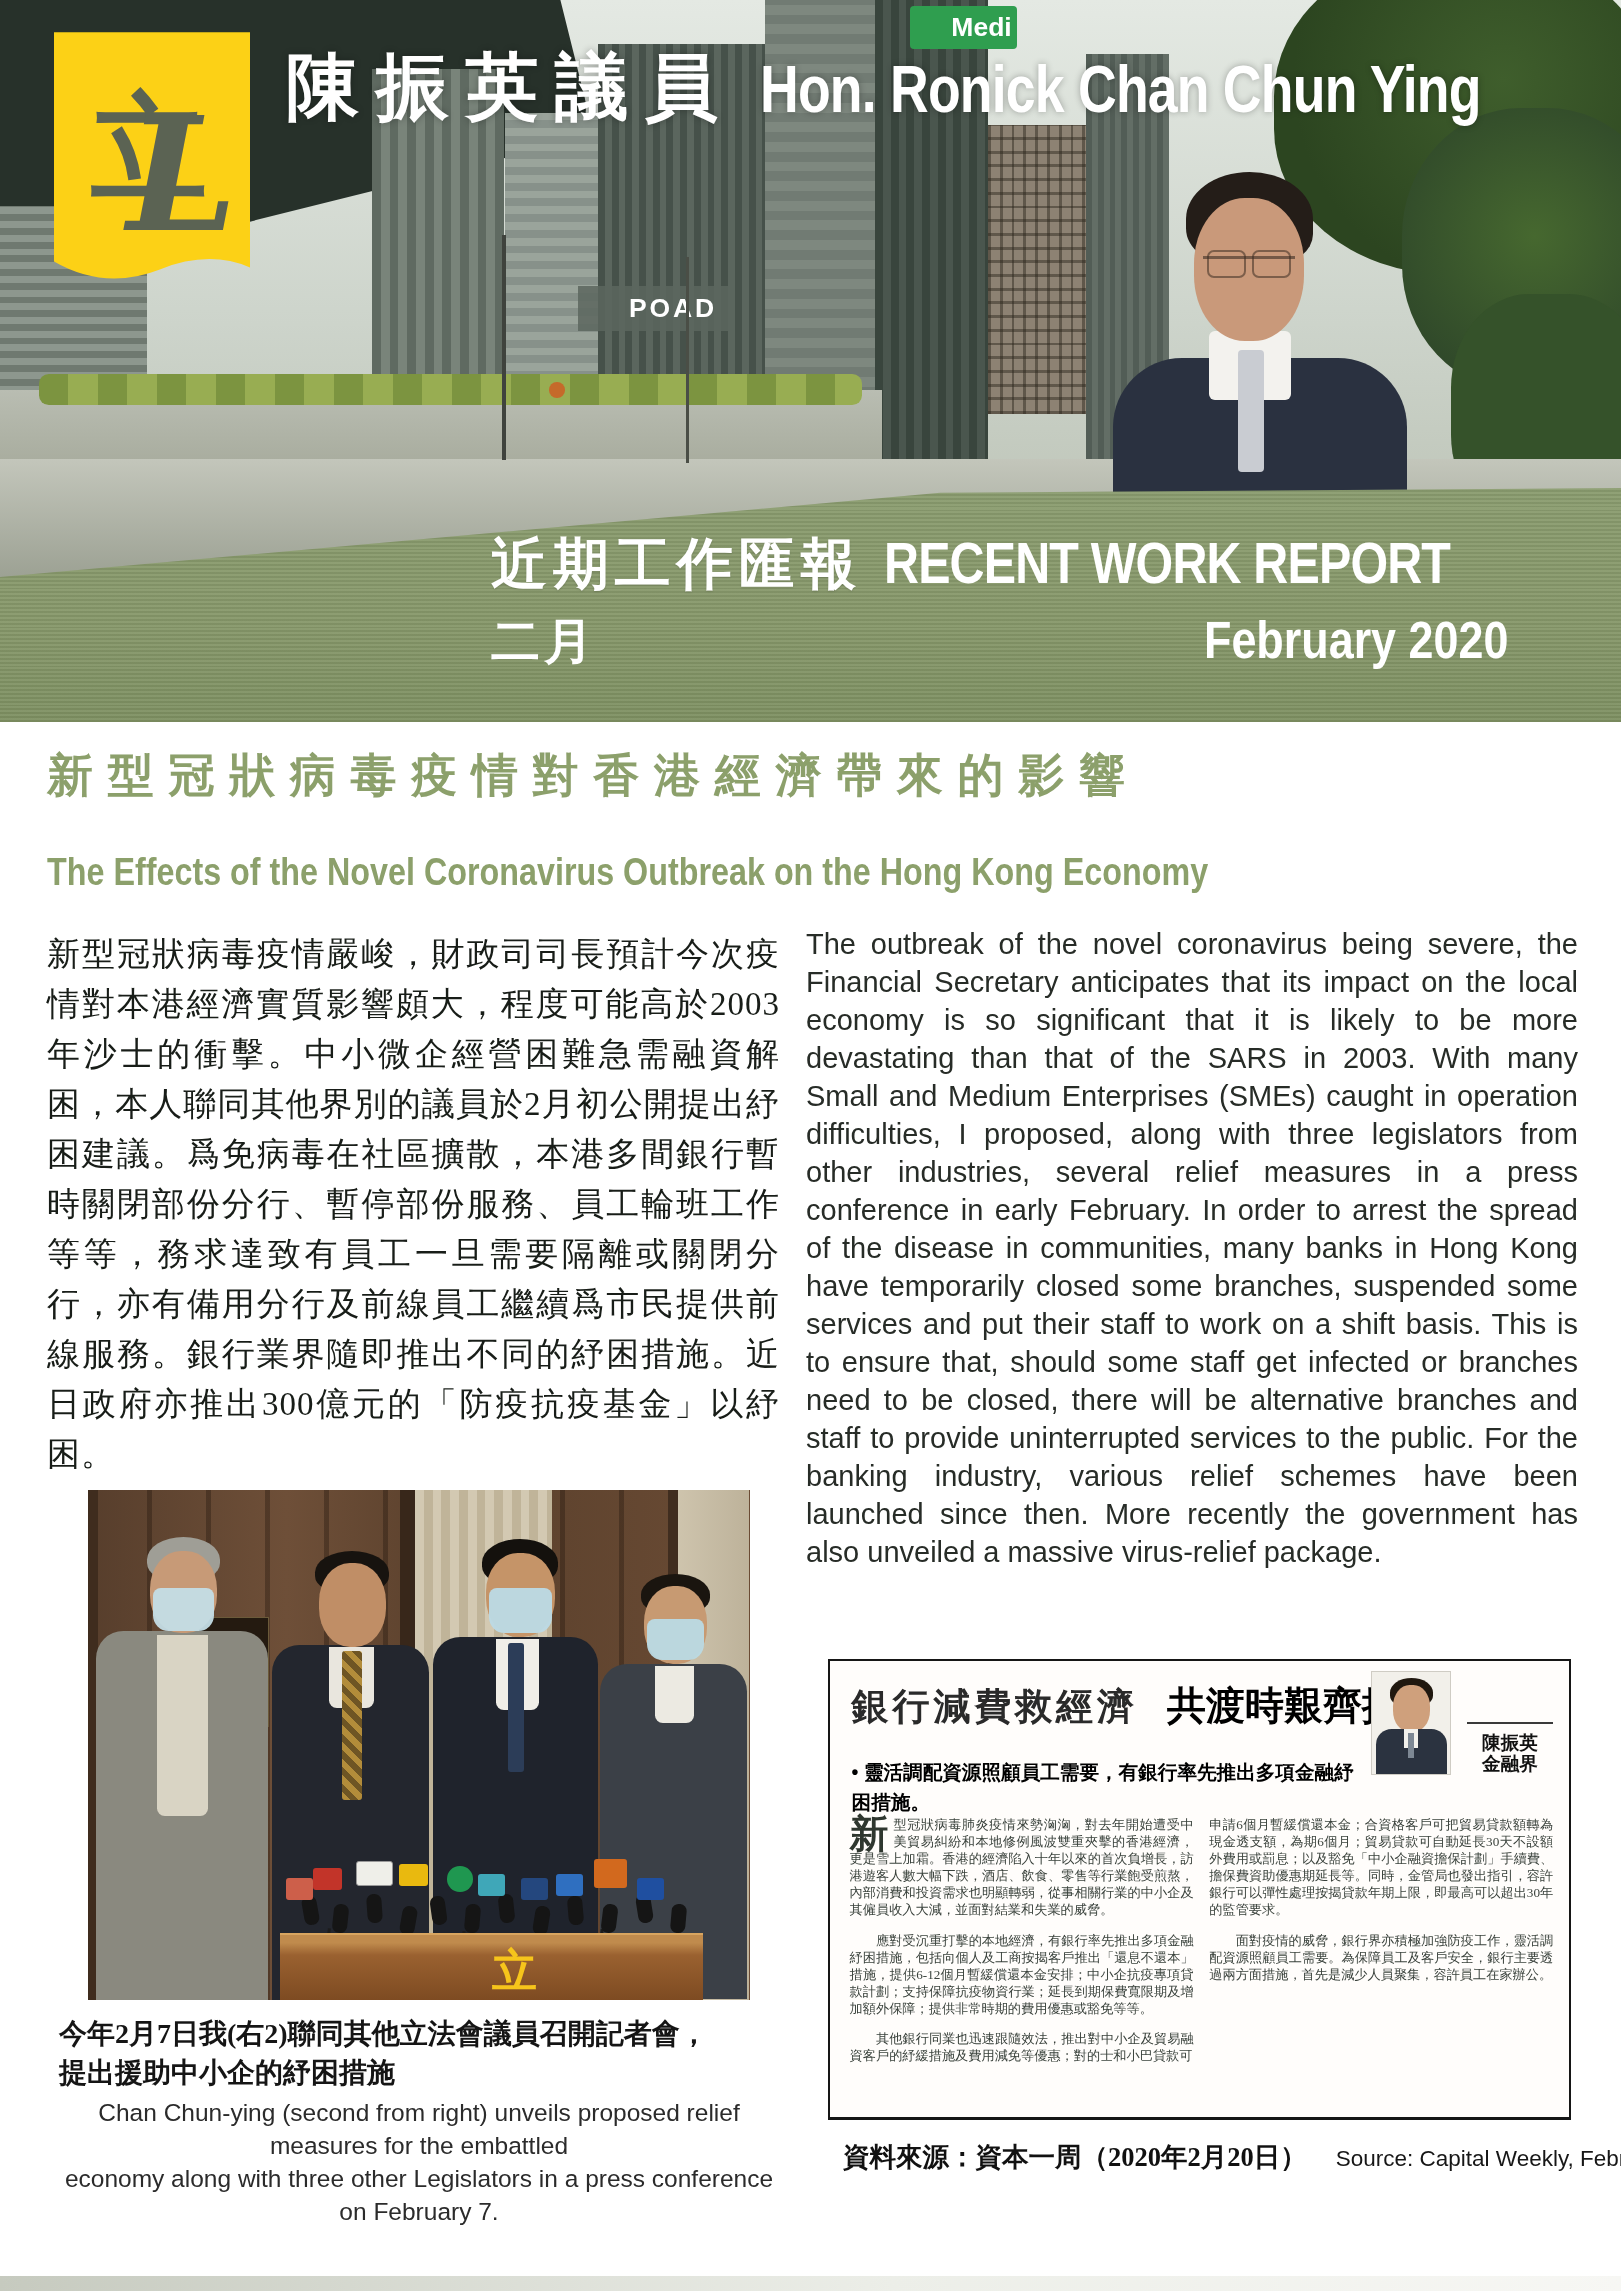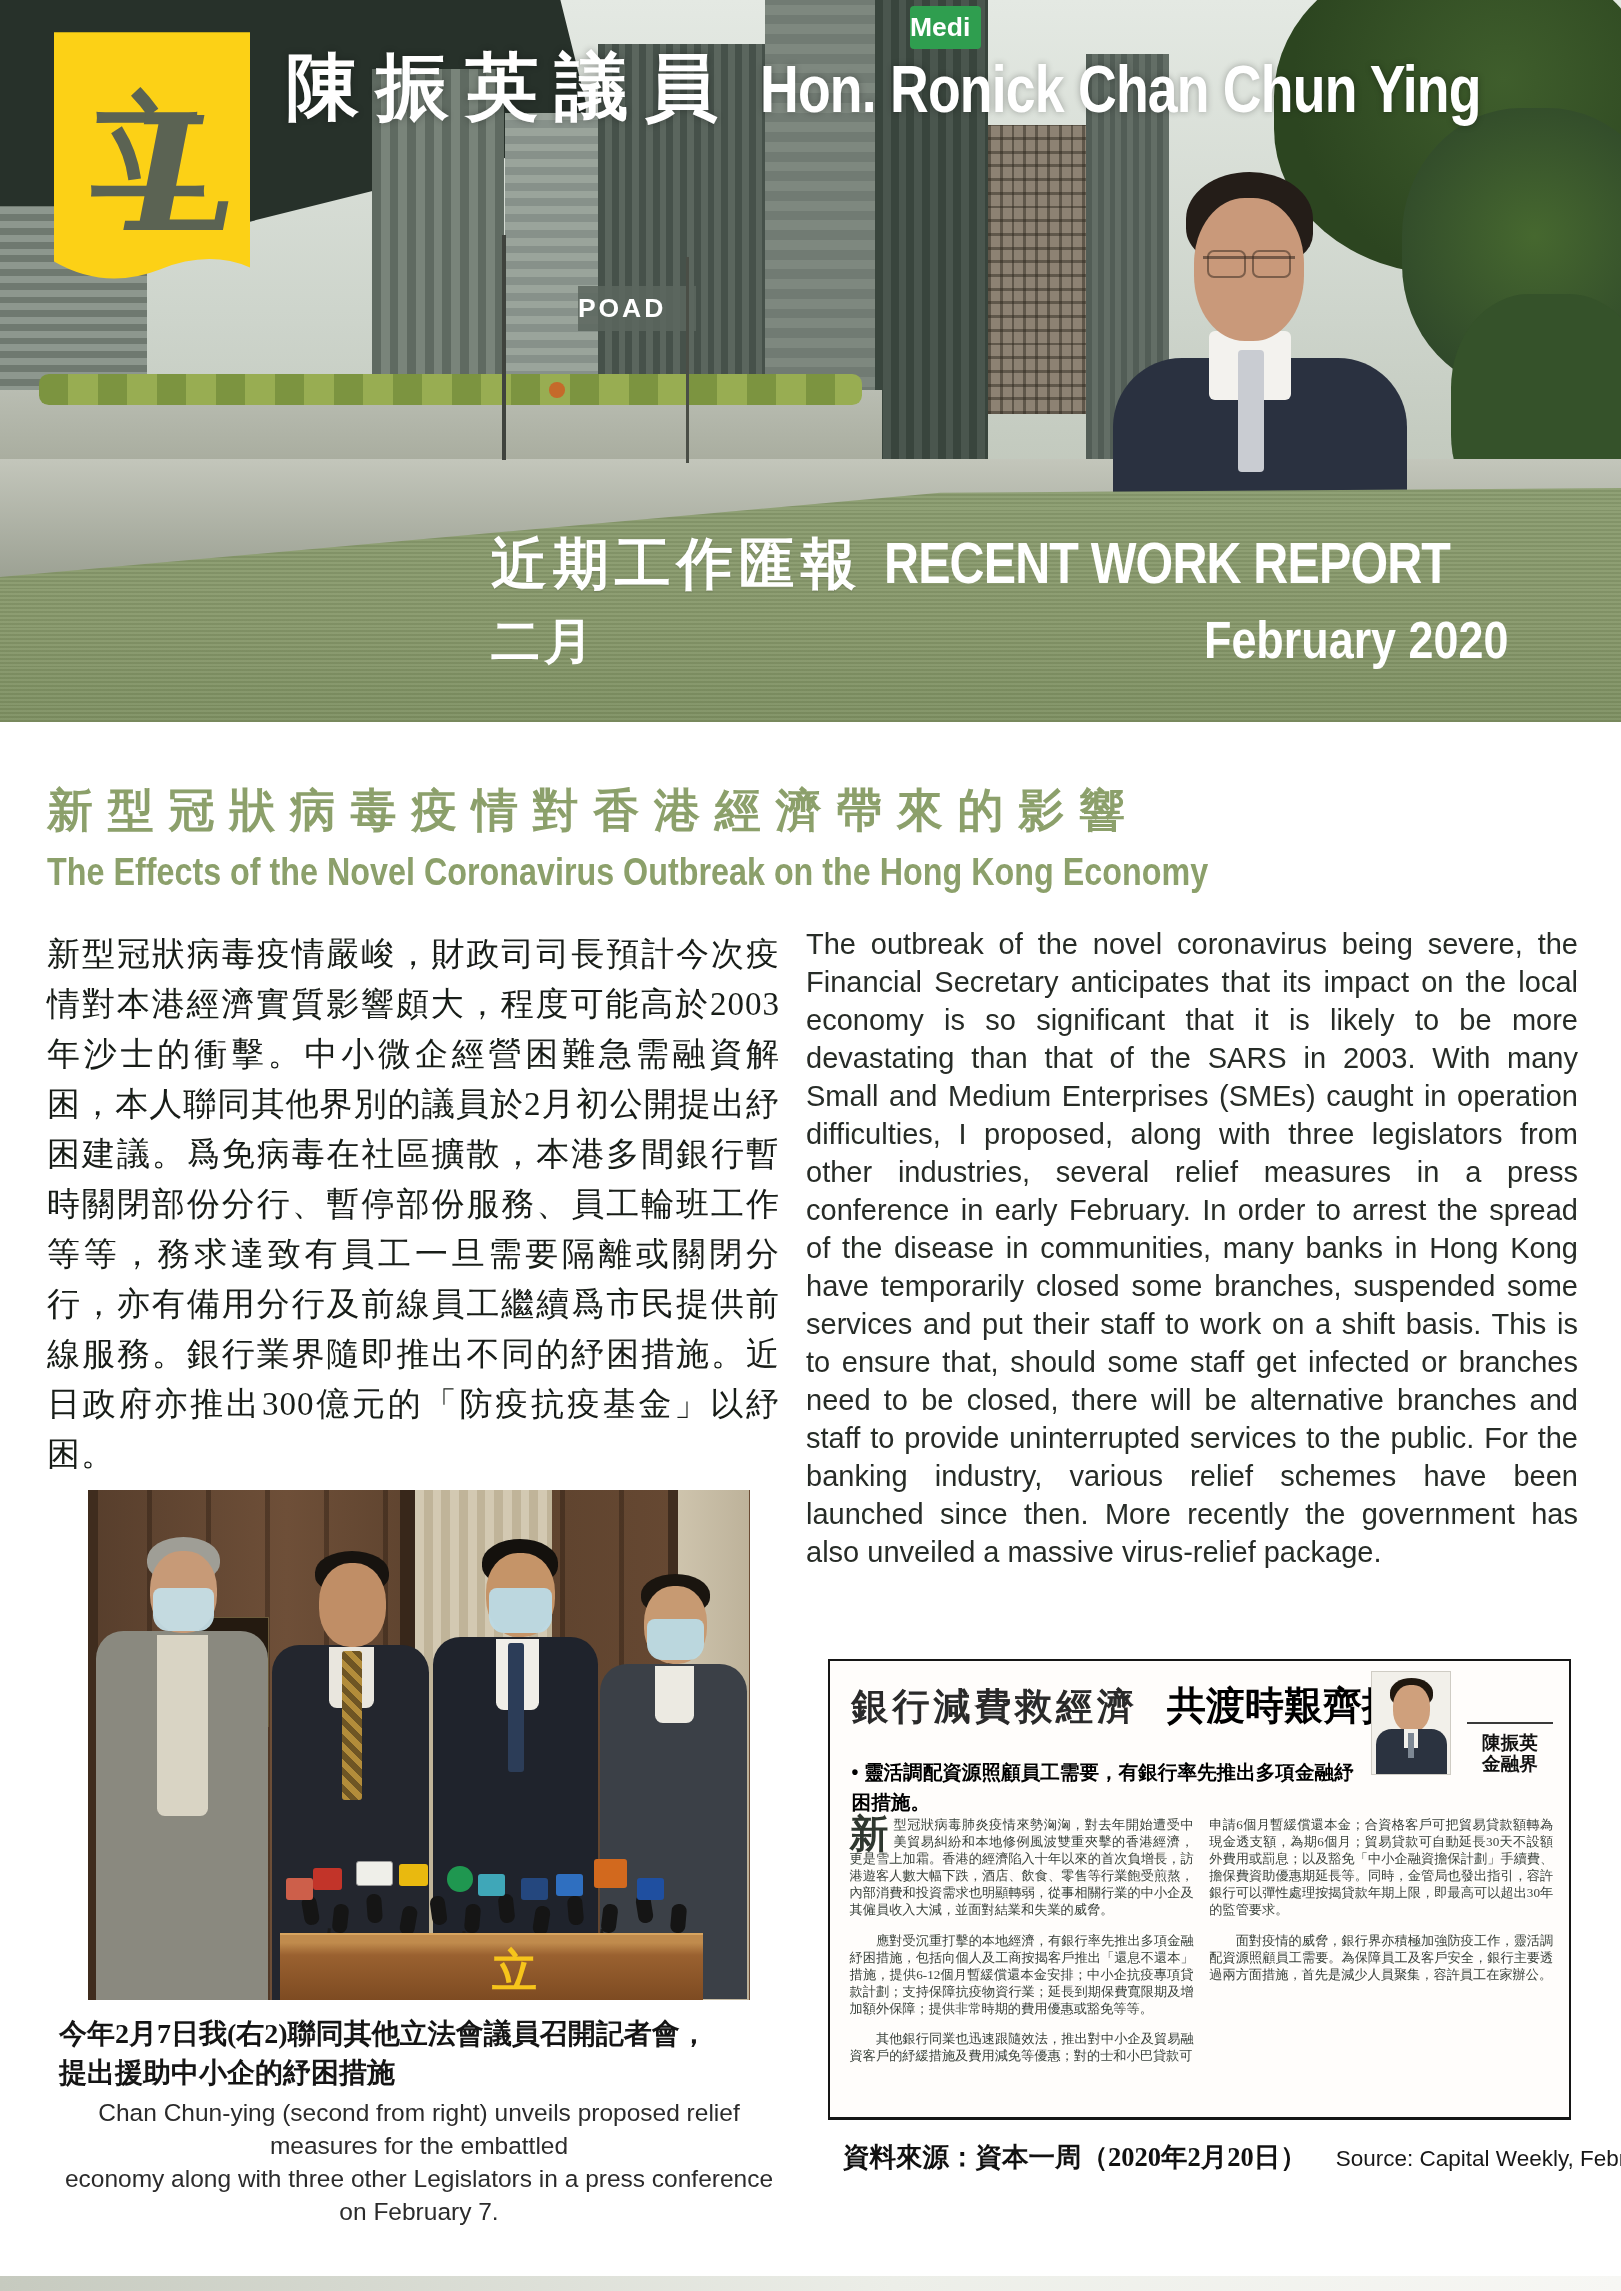--- a/index.html
+++ b/index.html
@@ -33,24 +33,24 @@
   .logo-L{position:absolute;left:73px;top:51px;font-size:157px;color:#5b6353;
     font-family:"DejaVu Serif",serif;font-style:italic;font-weight:600;}
 
   .member-title{left:286px;top:39px;z-index:6;display:flex;align-items:baseline;gap:25.5px;white-space:nowrap;
     color:#ffffff;text-shadow:0 0 7.8px rgba(0,0,0,.3);}
   .member-zh{font-size:73px;font-weight:600;letter-spacing:16.7px;}
   .member-en{font-family:"Liberation Sans","DejaVu Sans",sans-serif;font-size:67px;font-weight:700;
     display:inline-block;transform:scaleX(.8);transform-origin:left;letter-spacing:-1px;}
 
   .mini-sign{color:#fff;font-family:"Liberation Sans","DejaVu Sans",sans-serif;font-weight:700;
-    display:flex;align-items:center;justify-content:flex-start;}
-
-  
-  .head-zh{left:47px;top:780px;font-size:46px;font-weight:600;letter-spacing:14.7px;color:#8ca06b;white-space:nowrap;}
+    display:flex;align-items:center;justify-content:center;padding-left:36px;}
+
+  
+  .head-zh{left:47px;top:745px;font-size:46px;font-weight:600;letter-spacing:14.7px;color:#8ca06b;white-space:nowrap;}
   .head-en{left:47px;top:851px;font-family:"Liberation Sans","DejaVu Sans",sans-serif;font-size:38px;
     font-weight:700;color:#8ca06b;white-space:nowrap;display:inline-block;transform:scaleX(.85);transform-origin:left;}
   .col-zh{left:47px;top:929px;width:733px;font-size:33px;line-height:50px;color:#181d18;
     text-align:justify;letter-spacing:1px;}
   .col-en{left:806px;top:925px;width:772px;font-family:"Liberation Sans","DejaVu Sans",sans-serif;
     font-size:29px;line-height:38px;color:#272c27;text-align:justify;}
 
   
   .pressphoto{left:88px;top:1490px;width:662px;height:510px;overflow:hidden;background:#5d4331;}
   .pp{position:absolute;}

